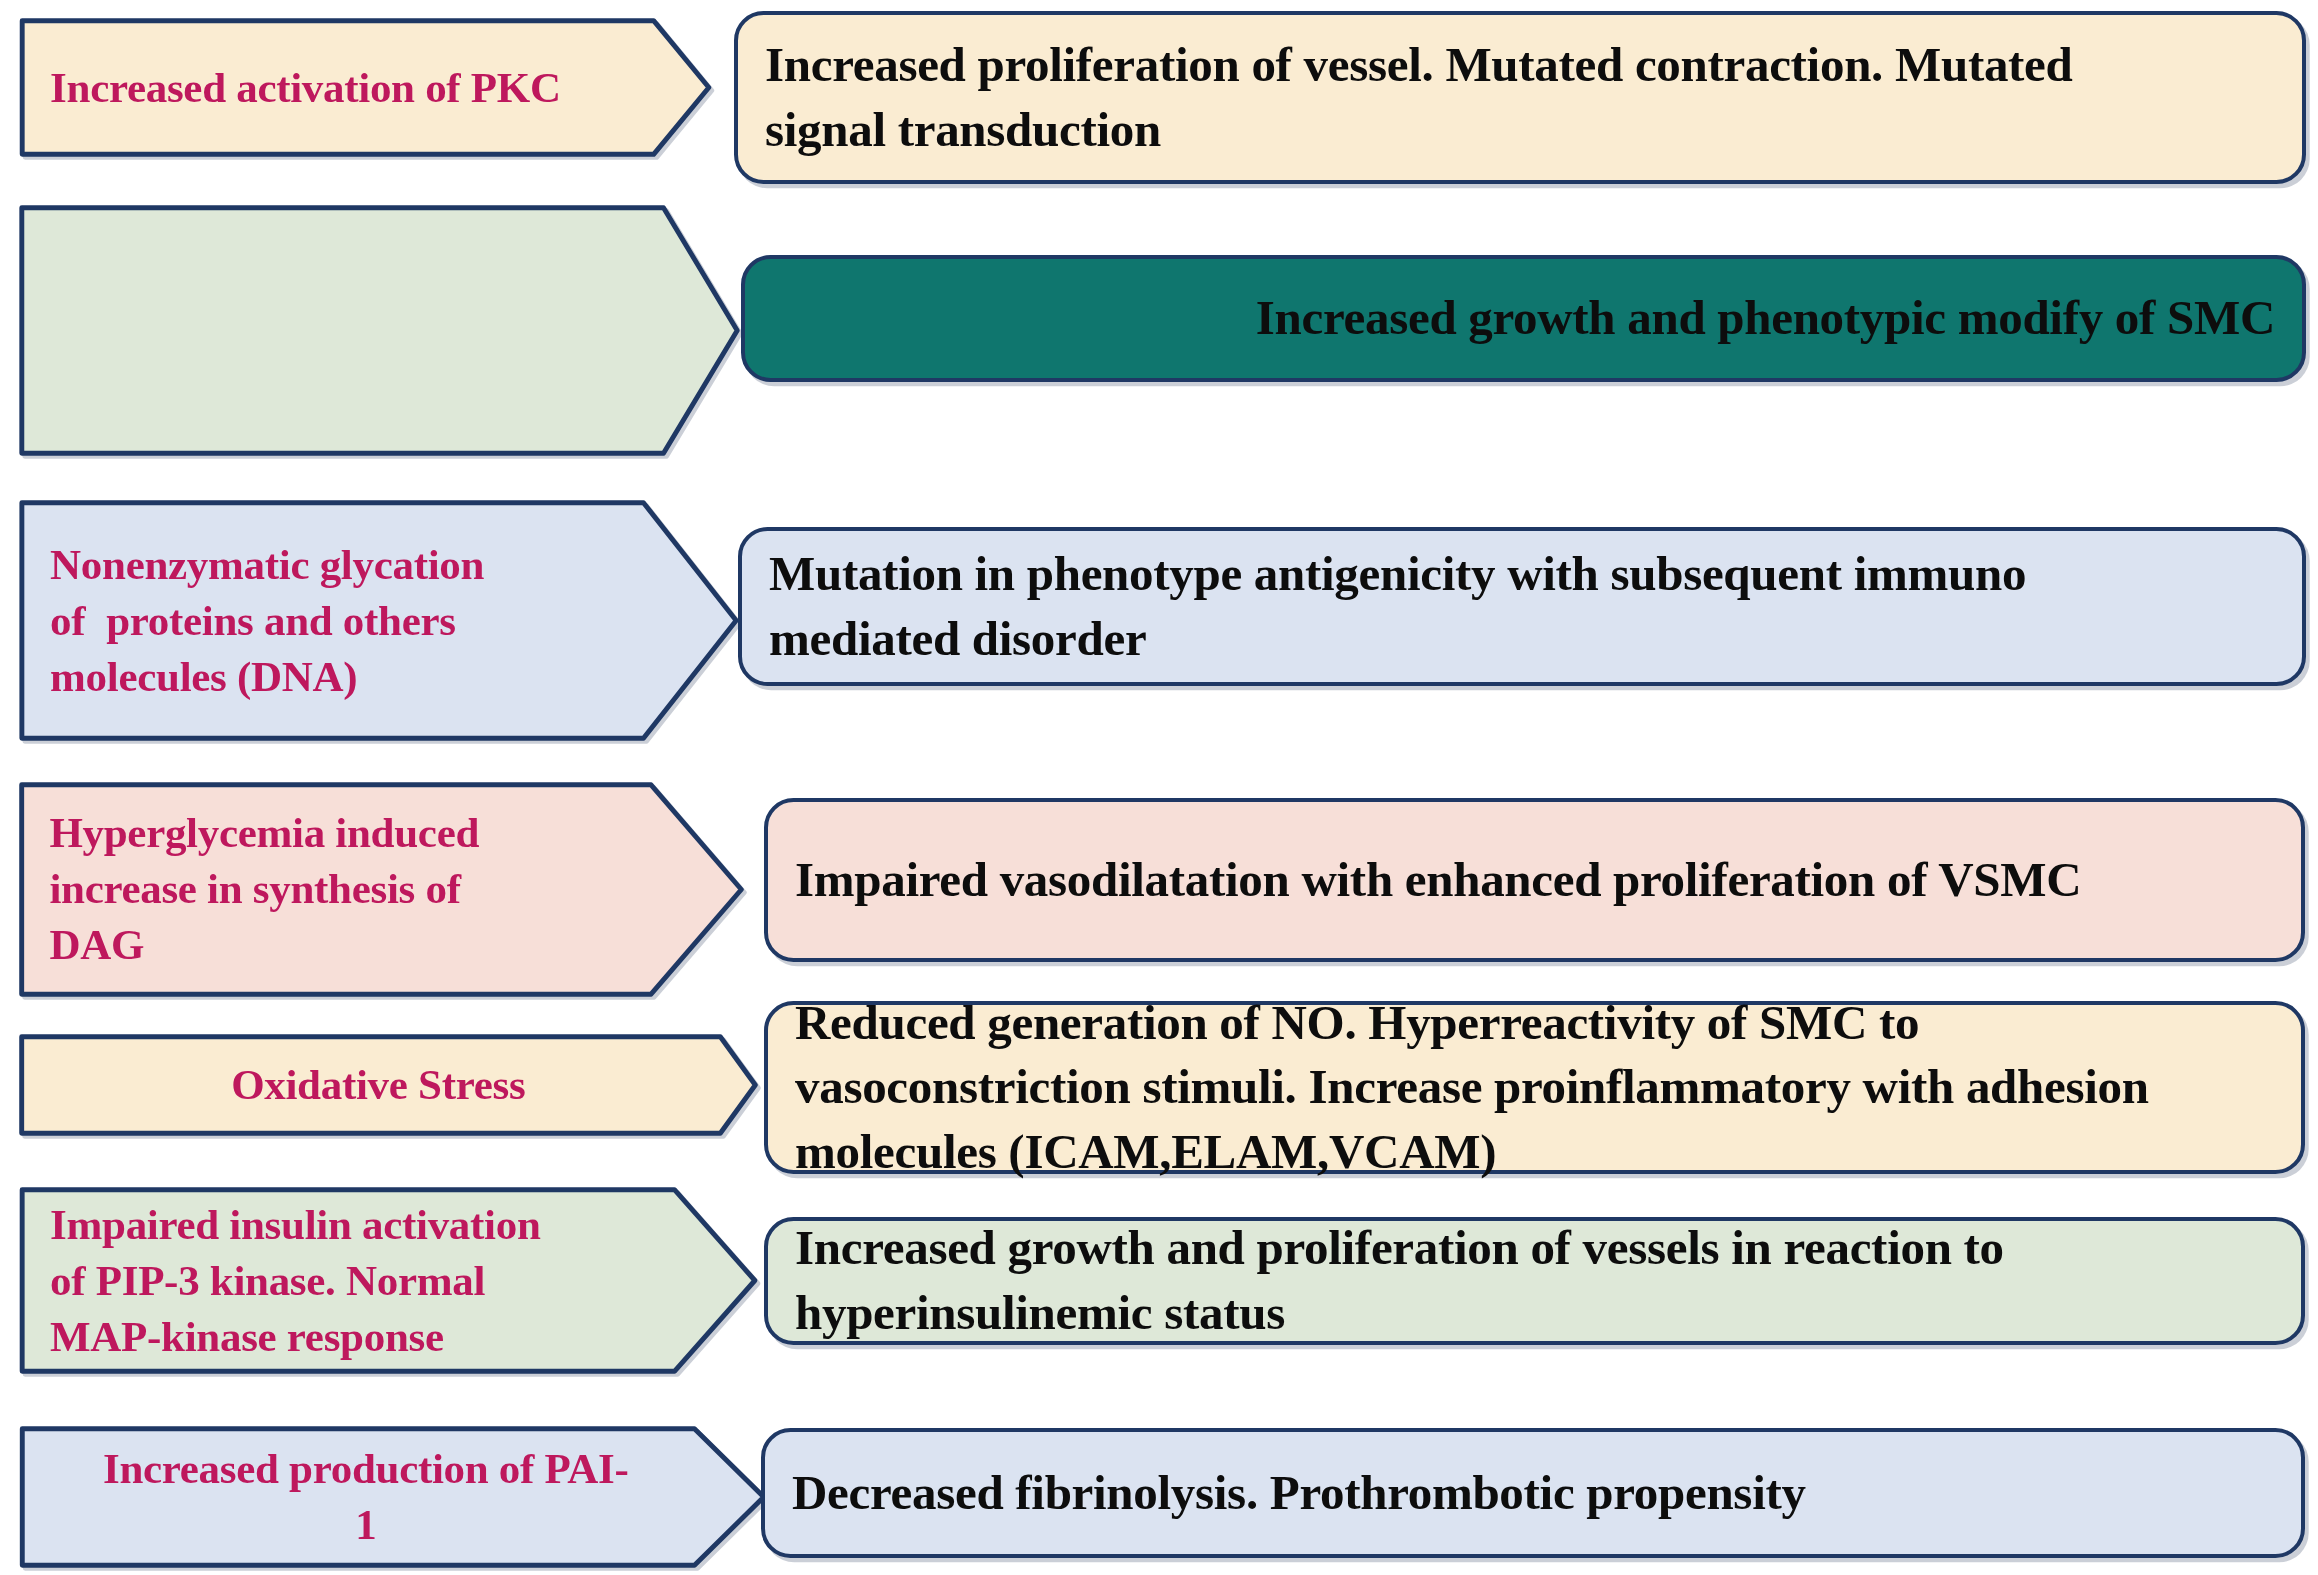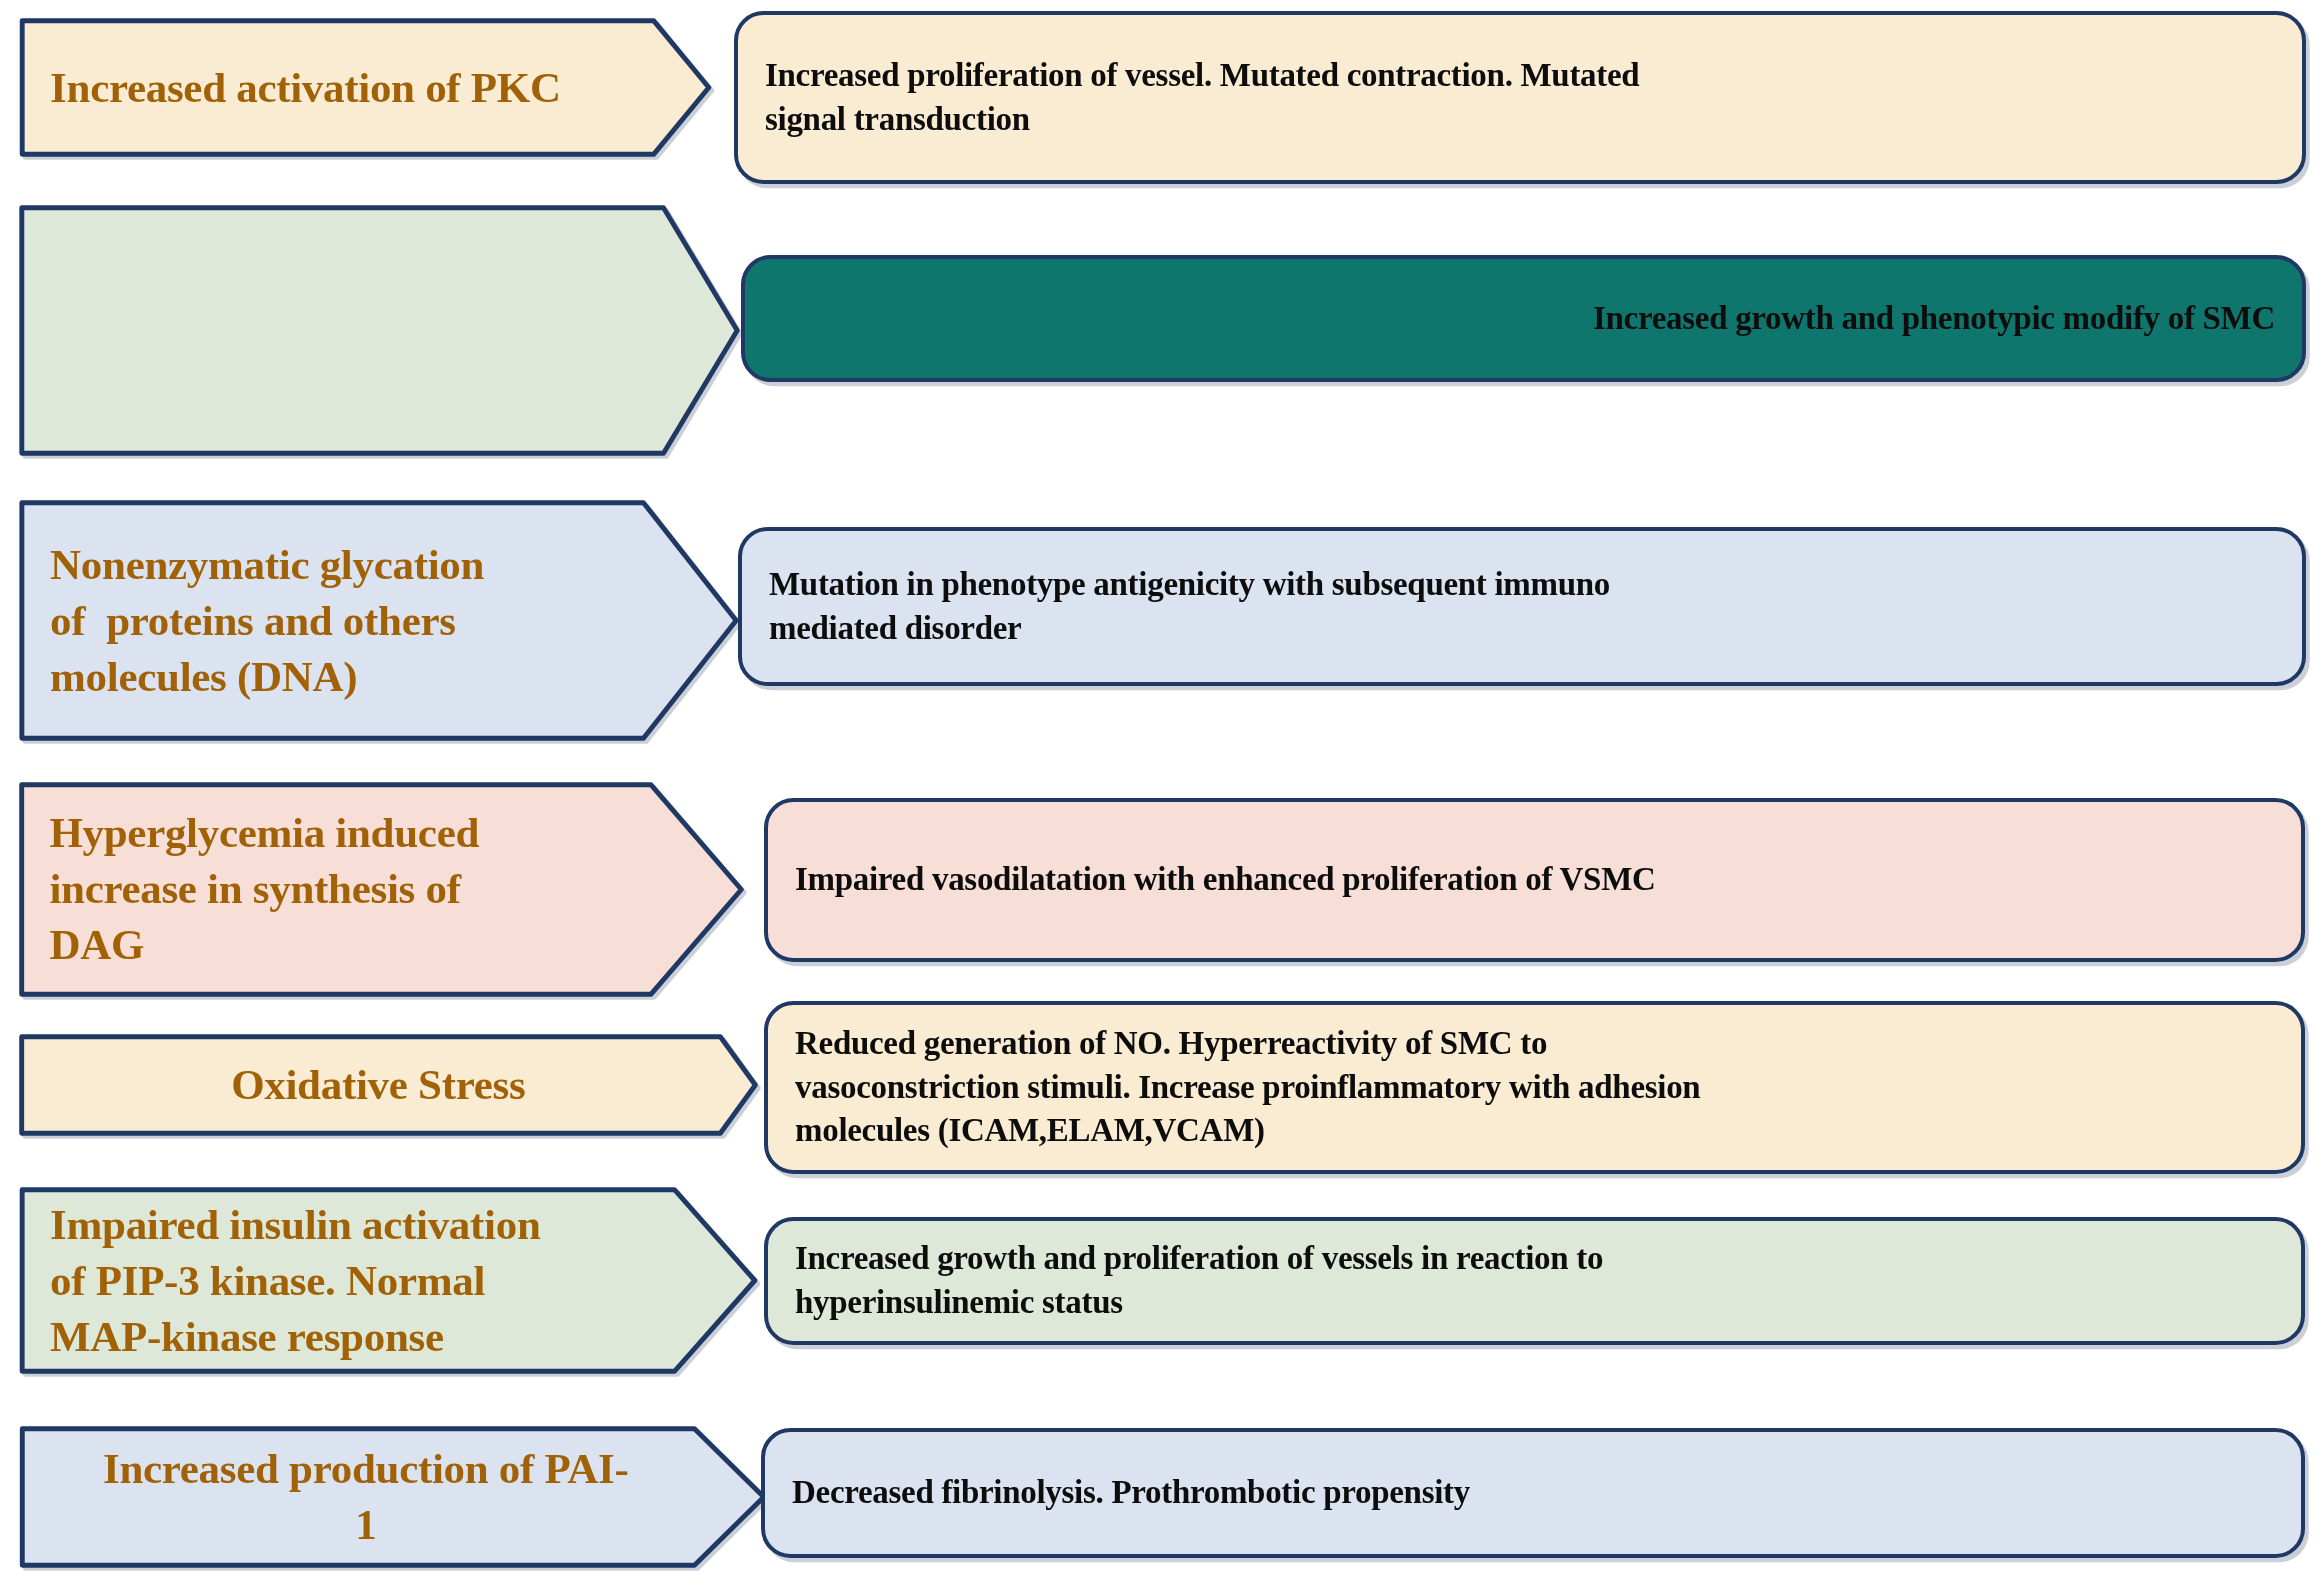--- a/index.html
+++ b/index.html
@@ -26,36 +26,36 @@
     left: 0; top: 0;
     filter: drop-shadow(3.1px 3.7px 0 rgba(125,135,155,0.40));
   }
   .arrow-label {
     position: absolute;
     display: flex;
     align-items: center;
     font-weight: bold;
     font-size: 43px;
     line-height: 1.30;
-    color: #a16207;
+    color: #be185d;
     white-space: pre-wrap;
     letter-spacing: -0.3px;
   }
   .arrow-label.center { justify-content: center; text-align: center; }
   .effect-box {
     position: absolute;
     box-sizing: border-box;
     border: 4.9px solid #1F3864;
     border-radius: 29.5px;
     display: flex;
     align-items: center;
     padding: 0 27px;
     box-shadow: 3.7px 4.3px 0 rgba(125,135,155,0.40);
     font-weight: bold;
-    font-size: 33px;
+    font-size: 49px;
     line-height: 1.32;
     color: #0d0d0d;
     letter-spacing: -0.3px;
   }
   .effect-label { white-space: pre-wrap; }
 </style>
 </head>
 <body>
 
 <div id="diagram">

